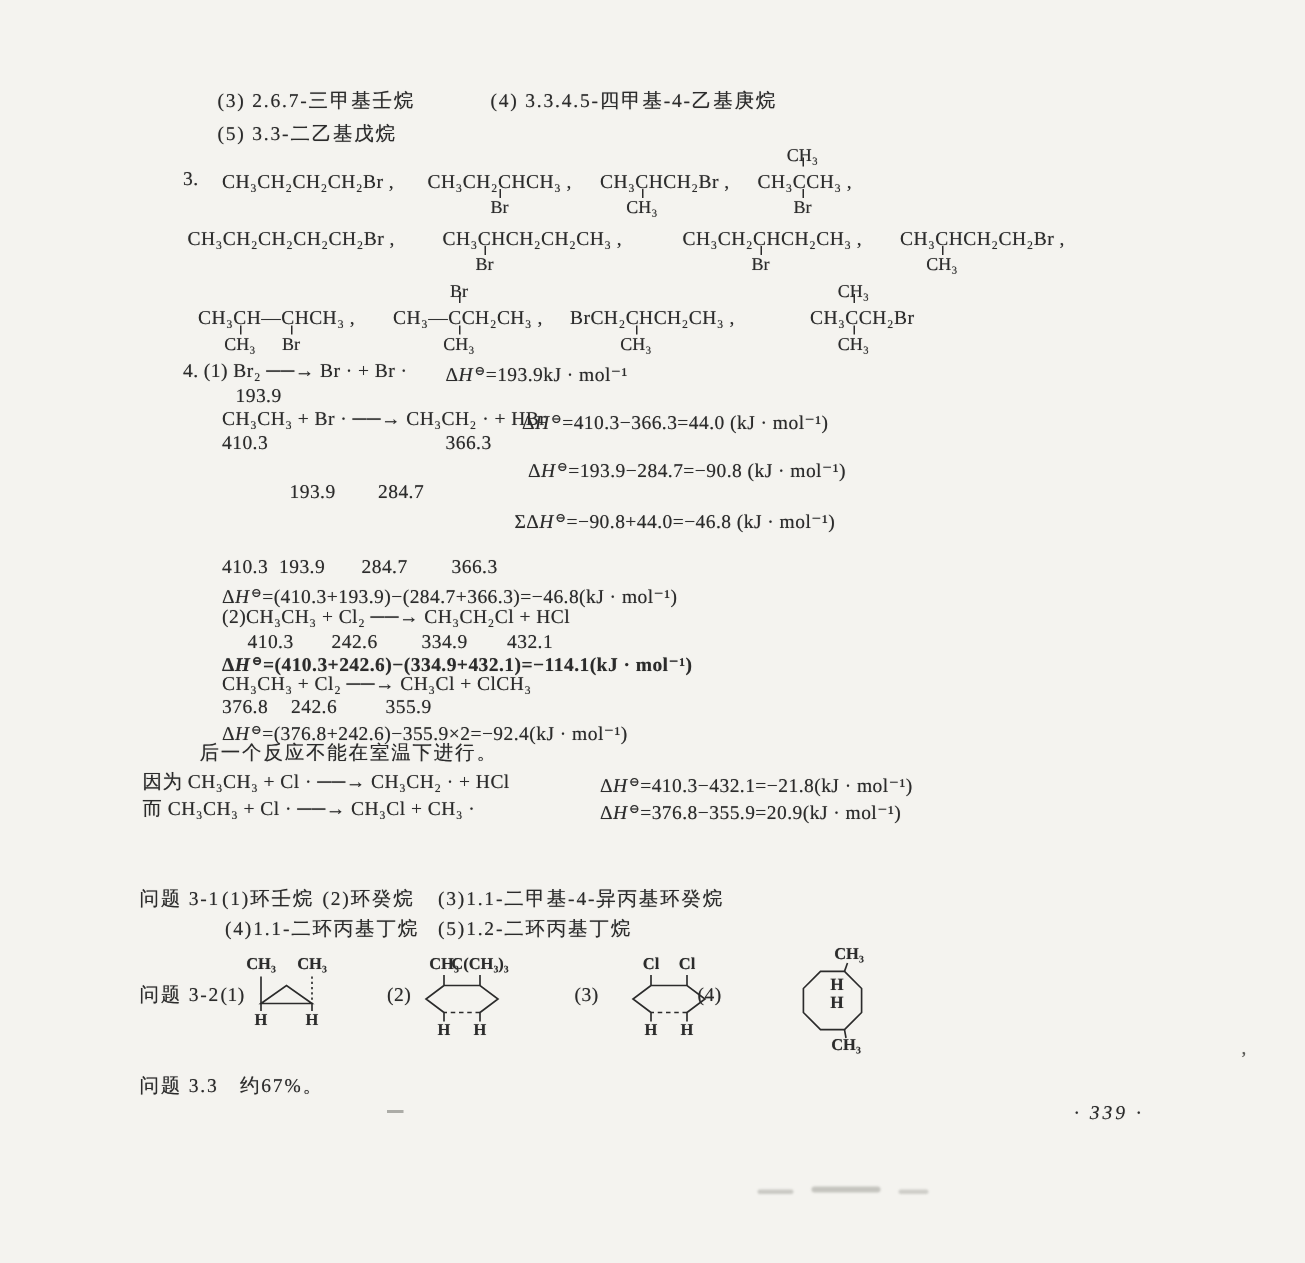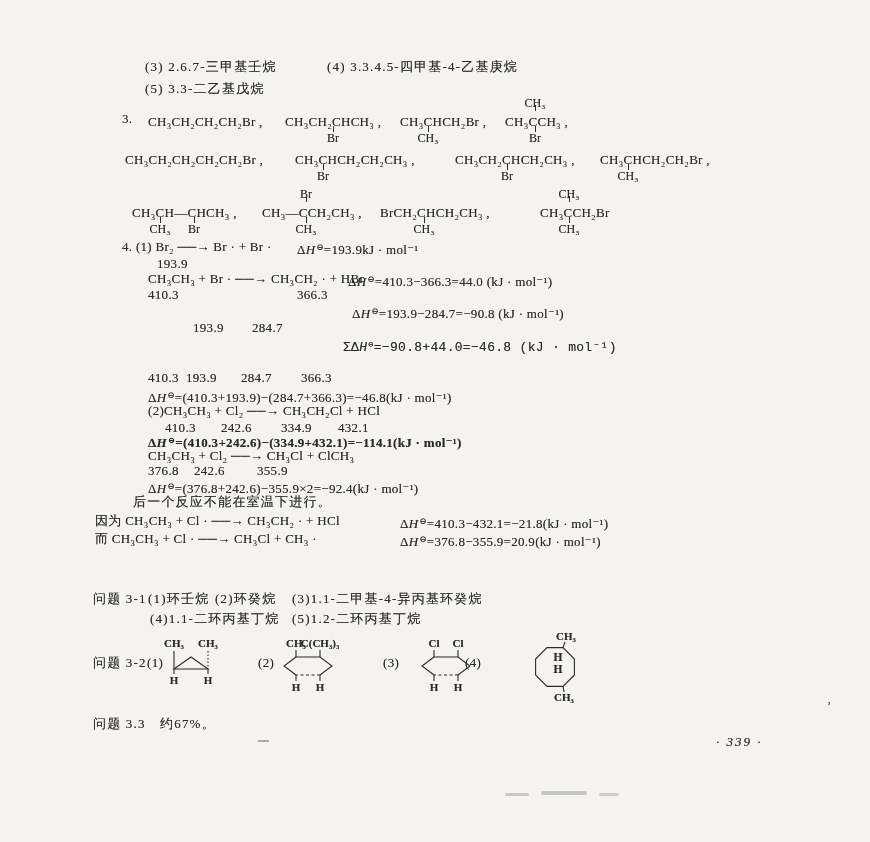--- a/index.html
+++ b/index.html
@@ -45,21 +45,21 @@
     <div class="tl" style="left: 122px; top: 240px;">4. (1) Br₂ ──→ Br · + Br ·</div>
     <div class="tl" style="left: 297px; top: 240px;">Δ<i>H</i><sup class="std">⊖</sup>=193.9kJ · mol⁻¹</div>
     <div class="tl" style="left: 157px; top: 257px;">193.9</div>
     <div class="tl" style="left: 148px; top: 272px;">CH₃CH₃ + Br · ──→ CH₃CH₂ · + HBr</div>
     <div class="tl" style="left: 348px; top: 272px;">Δ<i>H</i><sup class="std">⊖</sup>=410.3−366.3=44.0 (kJ · mol⁻¹)</div>
     <div class="tl" style="left: 148px; top: 288px;">410.3</div>
     <div class="tl" style="left: 297px; top: 288px;">366.3</div>
     <div class="tl" style="left: 352px; top: 304px;">Δ<i>H</i><sup class="std">⊖</sup>=193.9−284.7=−90.8 (kJ · mol⁻¹)</div>
     <div class="tl" style="left: 193px; top: 321px;">193.9</div>
     <div class="tl" style="left: 252px; top: 321px;">284.7</div>
-    <div class="tl" style="left: 343px; top: 338px; font-family: Liberation Mono, monospace;">ΣΔ<i>H</i><sup class="std">⊖</sup>=−90.8+44.0=−46.8 (kJ · mol⁻¹)</div>
+    <div class="tl" style="left: 343px; top: 338px;">ΣΔ<i>H</i><sup class="std">⊖</sup>=−90.8+44.0=−46.8 (kJ · mol⁻¹)</div>
     <div class="tl" style="left: 148px; top: 371px;">410.3</div>
     <div class="tl" style="left: 186px; top: 371px;">193.9</div>
     <div class="tl" style="left: 241px; top: 371px;">284.7</div>
     <div class="tl" style="left: 301px; top: 371px;">366.3</div>
     <div class="tl" style="left: 148px; top: 388px;">Δ<i>H</i><sup class="std">⊖</sup>=(410.3+193.9)−(284.7+366.3)=−46.8(kJ · mol⁻¹)</div>
     <div class="tl" style="left: 148px; top: 404px;">(2)CH₃CH₃ + Cl₂ ──→ CH₃CH₂Cl + HCl</div>
     <div class="tl" style="left: 165px; top: 421px;">410.3</div>
     <div class="tl" style="left: 221px; top: 421px;">242.6</div>
     <div class="tl" style="left: 281px; top: 421px;">334.9</div>
     <div class="tl" style="left: 338px; top: 421px;">432.1</div>

